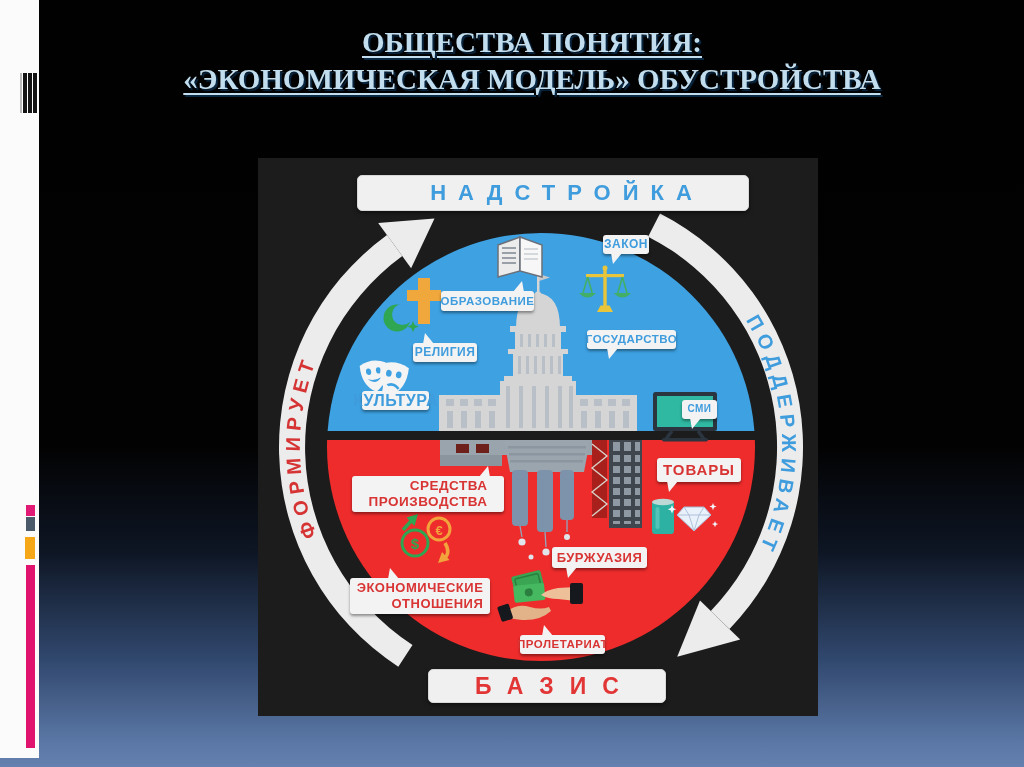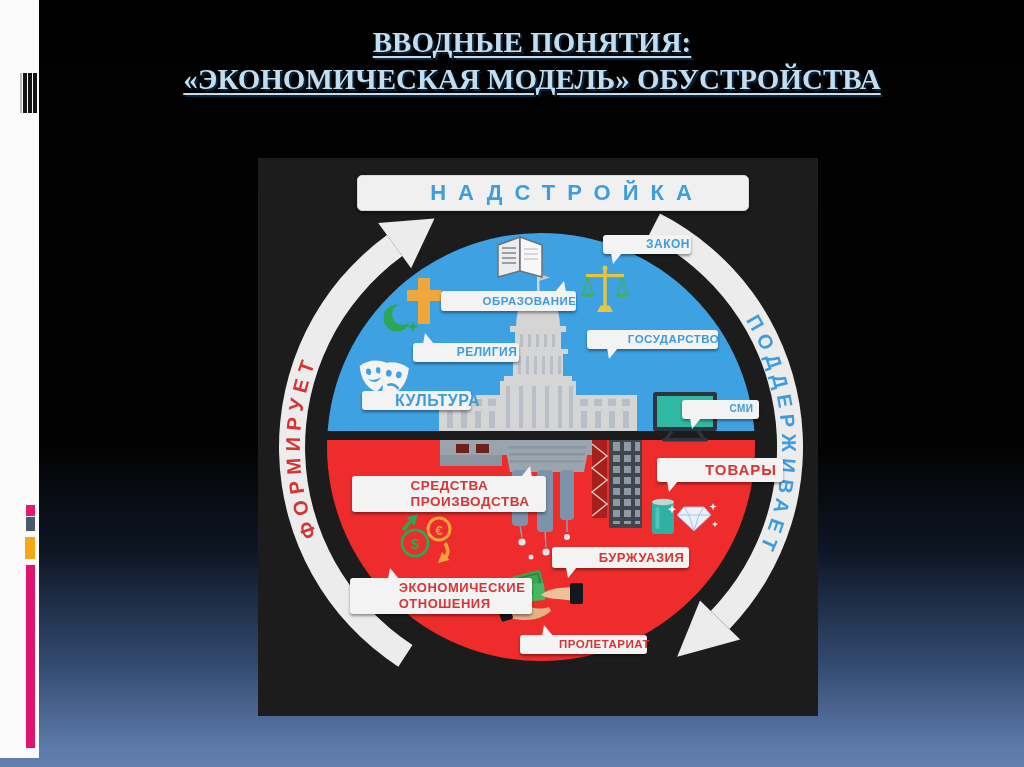--- a/index.html
+++ b/index.html
@@ -26,22 +26,22 @@
   .photo { position:absolute; left:258px; top:158px; width:560px; height:558px; background:#1c1c1c; }
   .photo svg { position:absolute; left:0; top:0; }
   
   .banner { position:absolute; background:#f0f0f0; border:1px solid #d8d8d8; border-radius:5px;
     display:flex; align-items:center; justify-content:center; font-weight:bold;
     box-shadow:0 2px 4px rgba(0,0,0,.5); }
   #banner-top { left:99px; top:17px; width:362px; height:34px; font-size:22px; letter-spacing:12px; padding-left:28px; color:#3f9cdd; }
   #banner-bottom { left:170px; top:511px; width:220px; height:32px; font-size:23px; letter-spacing:16px; padding-left:16px; color:#e23535; }
   
   .bb { position:absolute; background:#f3f3f3; border-radius:3px; box-shadow:0 2px 3px rgba(0,0,0,.4);
-    display:flex; align-items:center; justify-content:center; text-align:left;
-    font-weight:bold; letter-spacing:.5px; white-space:pre-line; line-height:1.22;padding-left:42px; }
+    display:flex; align-items:center; justify-content:center; text-align:right;
+    font-weight:bold; letter-spacing:.5px; white-space:pre-line; line-height:1.22; }
   .bb.blue { color:#3f9cdd; } .bb.red { color:#d93434; }
   .bb::after { content:""; position:absolute; width:0; height:0; }
   .t-dl::after { top:100%; margin-top:-1px; border-top:11px solid #f3f3f3; border-right:9px solid transparent; border-left:2px solid transparent; }
   .t-ul::after { bottom:100%; margin-bottom:-1px; border-bottom:11px solid #f3f3f3; border-right:9px solid transparent; border-left:2px solid transparent; }
   .t-ur::after { bottom:100%; margin-bottom:-1px; border-bottom:11px solid #f3f3f3; border-left:9px solid transparent; border-right:2px solid transparent; }
   #b-zakon { left:345px; top:77px; width:46px; height:19px; font-size:12px; } #b-zakon::after { left:8px; }
   #b-obraz { left:183px; top:133px; width:93px; height:20px; font-size:11.5px; } #b-obraz::after { right:10px; }
   #b-relig { left:155px; top:185px; width:64px; height:19px; font-size:12px; } #b-relig::after { left:10px; }
   #b-kult  { left:104px; top:233px; width:67px; height:19px; font-size:16px; } #b-kult::after { left:20px; }
   #b-gos   { left:329px; top:172px; width:89px; height:19px; font-size:11.5px; } #b-gos::after { left:20px; }
@@ -57,21 +57,21 @@
 
 <div class="slide">
   <div class="white-strip"></div>
   <div class="barcode"></div>
   <div class="blk blk-pink1"></div>
   <div class="blk blk-slate"></div>
   <div class="blk blk-orange"></div>
   <div class="blk blk-pink2"></div>
 
   <div class="title">
-    <div>ВВОДНЫЕ ПОНЯТИЯ:</div>
+    <div>ОБЩЕСТВА ПОНЯТИЯ:</div>
     <div>«ЭКОНОМИЧЕСКАЯ МОДЕЛЬ» ОБУСТРОЙСТВА</div>
   </div>
 
   <div class="photo">
     <svg width="560" height="558" viewBox="0 0 560 558">
       <defs>
         <clipPath id="clipTop">
             <rect x="40" y="50" width="486" height="223"></rect>
           </clipPath>
         <clipPath id="clipBot">
@@ -284,20 +284,21 @@
         <path d="M 318 429 L 300 430 Q 288 432 283 437 Q 290 441 300 441 L 318 443 Z" fill="#eec09a"></path>
         <rect x="312" y="425" width="13" height="21" rx="2" fill="#15181d"></rect>
         <path d="M 247 455 Q 258 445 272 449 Q 283 452 291 449 L 293 453 Q 282 463 264 462 Q 251 461 245 458 Z" fill="#e2b288"></path>
         <g transform="translate(239,449) rotate(-18)">
             <rect width="12" height="16" rx="2" fill="#15181d"></rect>
           </g>
       </g>
     </svg>
 
     <div class="banner" id="banner-top">НАДСТРОЙКА</div>
+    <div class="banner" id="banner-bottom">БАЗИС</div>
 
     <div class="bb blue t-dl" id="b-zakon">ЗАКОН</div>
     <div class="bb blue t-ur" id="b-obraz">ОБРАЗОВАНИЕ</div>
     <div class="bb blue t-ul" id="b-relig">РЕЛИГИЯ</div>
     <div class="bb blue t-ul" id="b-kult">КУЛЬТУРА</div>
     <div class="bb blue t-dl" id="b-gos">ГОСУДАРСТВО</div>
     <div class="bb blue t-dl" id="b-smi">СМИ</div>
     <div class="bb red t-dl" id="b-tovary">ТОВАРЫ</div>
     <div class="bb red t-ur" id="b-sred">СРЕДСТВА
 ПРОИЗВОДСТВА</div>

